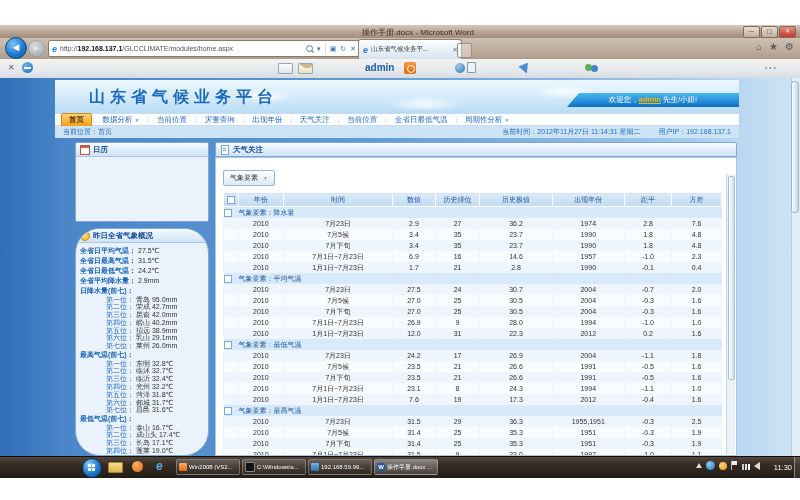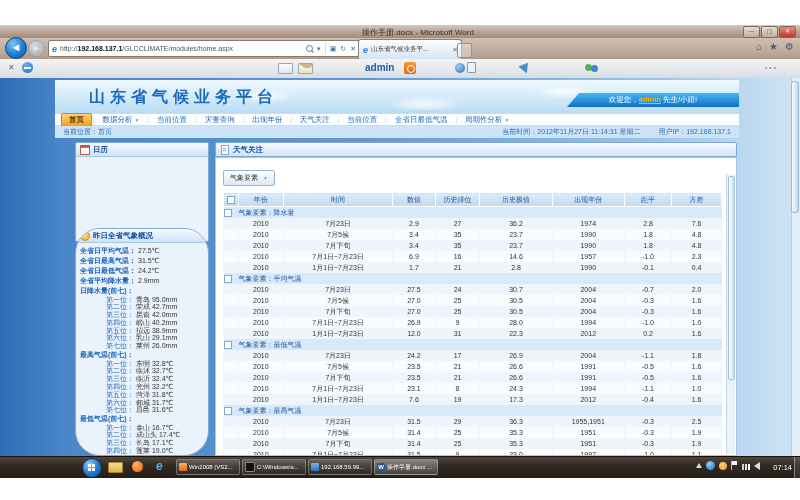--- a/index.html
+++ b/index.html
@@ -98,21 +98,21 @@
 
   .crumb-strip{position:absolute;left:0;top:48px;width:100%;height:12px;background:#cde3f6;
     display:flex;align-items:center;justify-content:space-between;font-size:7px;color:#2a6fc0;box-sizing:border-box;padding:0 8px;}
   .crumb-right{display:flex;gap:18px;}
 
   .content{position:absolute;left:0;top:62px;width:100%;height:316px;}
 
   
   .side-box{position:absolute;left:20px;width:134px;border:1px solid #7fa8d9;border-radius:2px;
     background:#eaf3fc;overflow:hidden;box-sizing:border-box;}
-  .box-cal{top:2px;height:100px;}
+  .box-cal{top:2px;height:80px;}
   .box-ov{top:88px;bottom:0;border-radius:25px;}
   .box-head{height:13px;background:linear-gradient(#f6fbff,#cfe3f7);border-bottom:1px solid #a8c6e6;
     display:flex;align-items:center;gap:3px;padding-left:4px;font-size:7.5px;font-weight:bold;color:#1a4e9e;}
   .cal-ico{width:8px;height:8px;border:1px solid #b05a4a;background:#fff;position:relative;}
   .cal-ico::before{content:"";position:absolute;left:0;top:0;width:100%;height:2.5px;background:#d95f4b;}
   .sun-ico{width:8px;height:8px;border-radius:50%;background:radial-gradient(circle at 40% 35%,#ffe082,#f5a623);border:1px solid #d08a10;}
   .cal-body{padding:5px 10px 0 4px;text-align:right;font-size:7.5px;line-height:11px;}
   .cal-l1,.cal-l3{color:#1b64b8;font-weight:bold;}
   .cal-l2,.cal-l4{color:#2f9e44;}
   .ov-body{padding:3px 4px 0 4px;font-size:7px;}
@@ -633,15 +633,15 @@
       </span>
     </span>
   <span class="tray">
     <span class="tr-up"></span>
     <span class="tr-blue"></span>
     <span class="tr-org"></span>
     <span class="tr-flag"></span>
     <span class="tr-net"></span>
     <span class="tr-vol"></span>
   </span>
-  <span class="clock">07:14</span>
+  <span class="clock">11:30</span>
   <span class="show-desk"></span>
 </div>
 
 </body></html>

